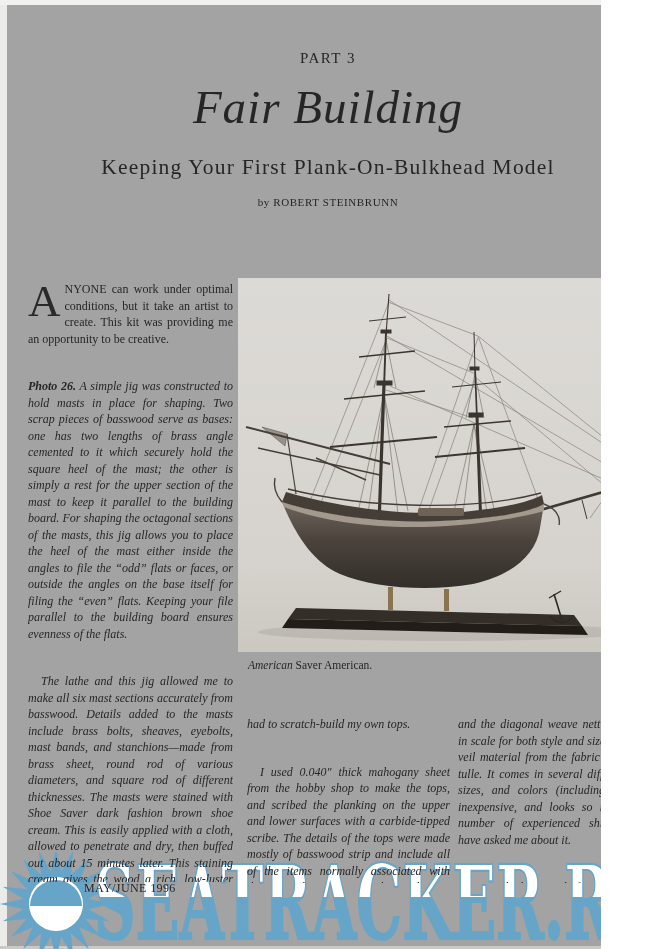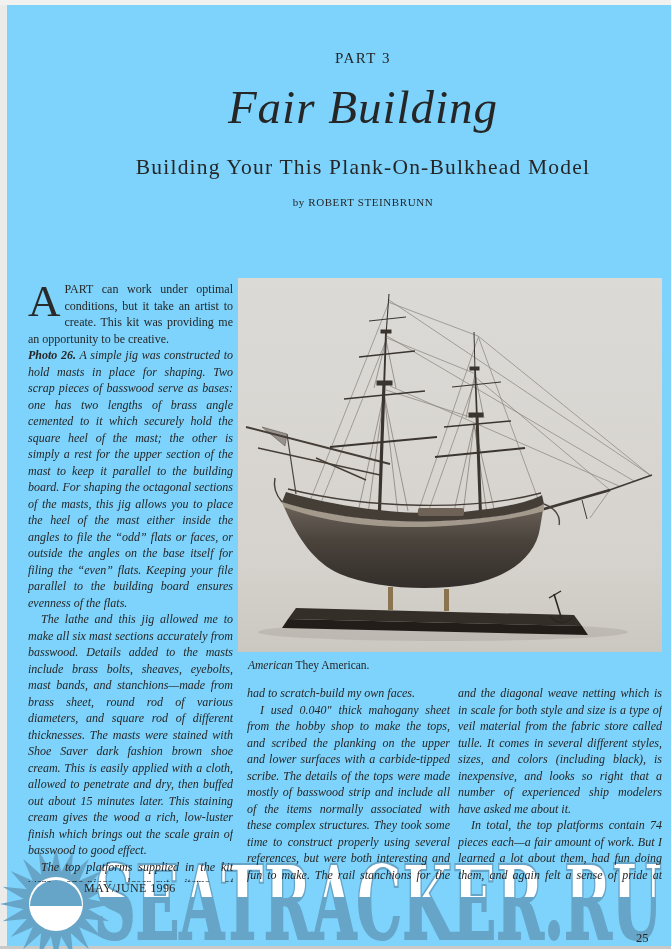--- a/index.html
+++ b/index.html
@@ -1,32 +1,32 @@
 <!DOCTYPE html>
 <html><head>
 <meta charset="utf-8">
 <style>
   html,body { margin:0; padding:0; background:#ffffff; }
   .page {
-    position:relative; width:671px; height:949px; background:#7dd3fc;
+    position:relative; width:601px; height:949px; background:#a3a3a3;
     overflow:hidden; font-family:"Liberation Serif", serif; color:#262626;text-decoration:underline;
   }
   .edge-left  { position:absolute; left:0; top:0; bottom:0; width:7px; background:#ebebe9; }
   .edge-top   { position:absolute; left:0; top:0; right:0; height:5px; background:#f1f1ef; }
   .edge-bottom{ position:absolute; left:0; bottom:0; right:0; height:3px; background:#c9c9c7; }
 
   .hdr { position:absolute; left:55px; right:0; text-align:center; }
   .part     { top:50px;  font-size:15px; letter-spacing:1.5px; }
   .title    { top:80px;  font-size:47px; font-style:italic; letter-spacing:1px; }
   .subtitle { top:155px; font-size:21.5px; letter-spacing:1.2px; }
   .byline   { top:196px; font-size:11px; letter-spacing:0.6px; }
 
   .col { position:absolute; text-align:justify; font-size:12px; line-height:16.5px; z-index:2; }
   .col p { margin:0; }
-  .col .ital { font-style:italic; }
+  .col .ital { font-style:italic;margin-top:31px; }
   .col .indent { text-indent:13px; }
   .col1 { left:28px;  top:281px; width:205px; max-height:601px; overflow:hidden; }
   .col2 { left:247px; top:685px; width:203px; max-height:198px; overflow:hidden; }
   .col3 { left:458px; top:685px; width:204px; max-height:198px; overflow:hidden; }
 
   .dropcap { float:left; font-size:45px; line-height:36px; padding:2px 4px 0 0; color:#2a2a2a; }
   .leadin  { font-weight:bold; font-style:italic; }
 
   .photo { position:absolute; left:238px; top:278px; width:424px; height:374px; }
   .caption { position:absolute; left:248px; top:659px; width:400px; font-size:11.5px; z-index:2; }
@@ -39,25 +39,25 @@
 </style>
 </head>
 <body>
 
 <div class="page">
   <div class="edge-left"></div>
   <div class="edge-top"></div>
 
   <div class="hdr part">PART 3</div>
   <div class="hdr title">Fair Building</div>
-  <div class="hdr subtitle">Building Your This Plank-On-Bulkhead Model</div>
+  <div class="hdr subtitle">Keeping Your First Plank-On-Bulkhead Model</div>
   <div class="hdr byline">by ROBERT STEINBRUNN</div>
 
   <div class="col col1">
-    <p><span class="dropcap">A</span><span>PART can work under optimal conditions, but it take an artist to create. This kit was providing me an opportunity to be creative.</span></p>
+    <p><span class="dropcap">A</span><span>NYONE can work under optimal conditions, but it take an artist to create. This kit was providing me an opportunity to be creative.</span></p>
     <p class="ital"><span class="leadin">Photo 26.</span><span> A simple jig was constructed to hold masts in place for shaping. Two scrap pieces of basswood serve as bases: one has two lengths of brass angle cemented to it which securely hold the square heel of the mast; the other is simply a rest for the upper section of the mast to keep it parallel to the building board. For shaping the octagonal sections of the masts, this jig allows you to place the heel of the mast either inside the angles to file the “odd” flats or faces, or outside the angles on the base itself for filing the “even” flats. Keeping your file parallel to the building board ensures evenness of the flats.</span></p>
     <p class="ital indent">The lathe and this jig allowed me to make all six mast sections accurately from basswood. Details added to the masts include brass bolts, sheaves, eyebolts, mast bands, and stanchions—made from brass sheet, round rod of various diameters, and square rod of different thicknesses. The masts were stained with Shoe Saver dark fashion brown shoe cream. This is easily applied with a cloth, allowed to penetrate and dry, then buffed out about 15 minutes later. This staining cream gives the wood a rich, low-luster finish which brings out the scale grain of basswood to good effect.</p>
     <p class="ital indent">The top platforms supplied in the kit were one-piece laser-cut items of basswood which were much too thick and were seriously undersized. They do match identically their outlines as given in the kit's spar plan, but the plan is not reproduced to 1/48th scale. When the plan was enlarged at the copy center to proper scale, it became apparent that I</p>
   </div>
 
   <svg class="photo" viewBox="0 0 424 374" preserveAspectRatio="none" role="img">
     <defs>
       <linearGradient id="pbg" x1="0" y1="0" x2="0" y2="1">
         <stop offset="0" stop-color="#dcdad6"></stop>
         <stop offset="0.75" stop-color="#d6d3ce"></stop>
@@ -149,24 +149,24 @@
       <rect x="150" y="309" width="5" height="23" fill="#8a7450"></rect>
       <rect x="206" y="311" width="5" height="22" fill="#8a7450"></rect>
     </g>
     <g stroke="#2c2723" fill="none">
       <line x1="316" y1="316" x2="324" y2="342" stroke-width="1.6"></line>
       <path d="M312,338 Q322,350 334,340" stroke-width="1.6"></path>
       <line x1="311" y1="320" x2="323" y2="313" stroke-width="1.4"></line>
     </g>
   </svg>
 
-  <div class="caption"><span class="ital">American</span><span> They American.</span></div>
+  <div class="caption"><span class="ital">American</span><span> Saver American.</span></div>
 
   <div class="col col2">
-    <p class="ital">had to scratch-build my own faces.</p>
+    <p class="ital">had to scratch-build my own tops.</p>
     <p class="ital indent">I used 0.040" thick mahogany sheet from the hobby shop to make the tops, and scribed the planking on the upper and lower surfaces with a carbide-tipped scribe. The details of the tops were made mostly of basswood strip and include all of the items normally associated with these complex structures. They took some time to construct properly using several references, but were both interesting and fun to make. The rail stanchions for the tops were made from square brass rod,</p>
   </div>
 
   <div class="col col3">
     <p class="ital">and the diagonal weave netting which is in scale for both style and size is a type of veil material from the fabric store called tulle. It comes in several different styles, sizes, and colors (including black), is inexpensive, and looks so right that a number of experienced ship modelers have asked me about it.</p>
     <p class="ital indent">In total, the top platforms contain 74 pieces each—a fair amount of work. But I learned a lot about them, had fun doing them, and again felt a sense of pride at having made my own and having done it</p>
   </div>
 
   <div class="footer-issue">MAY/JUNE 1996</div>
   <div class="footer-page">25</div>

